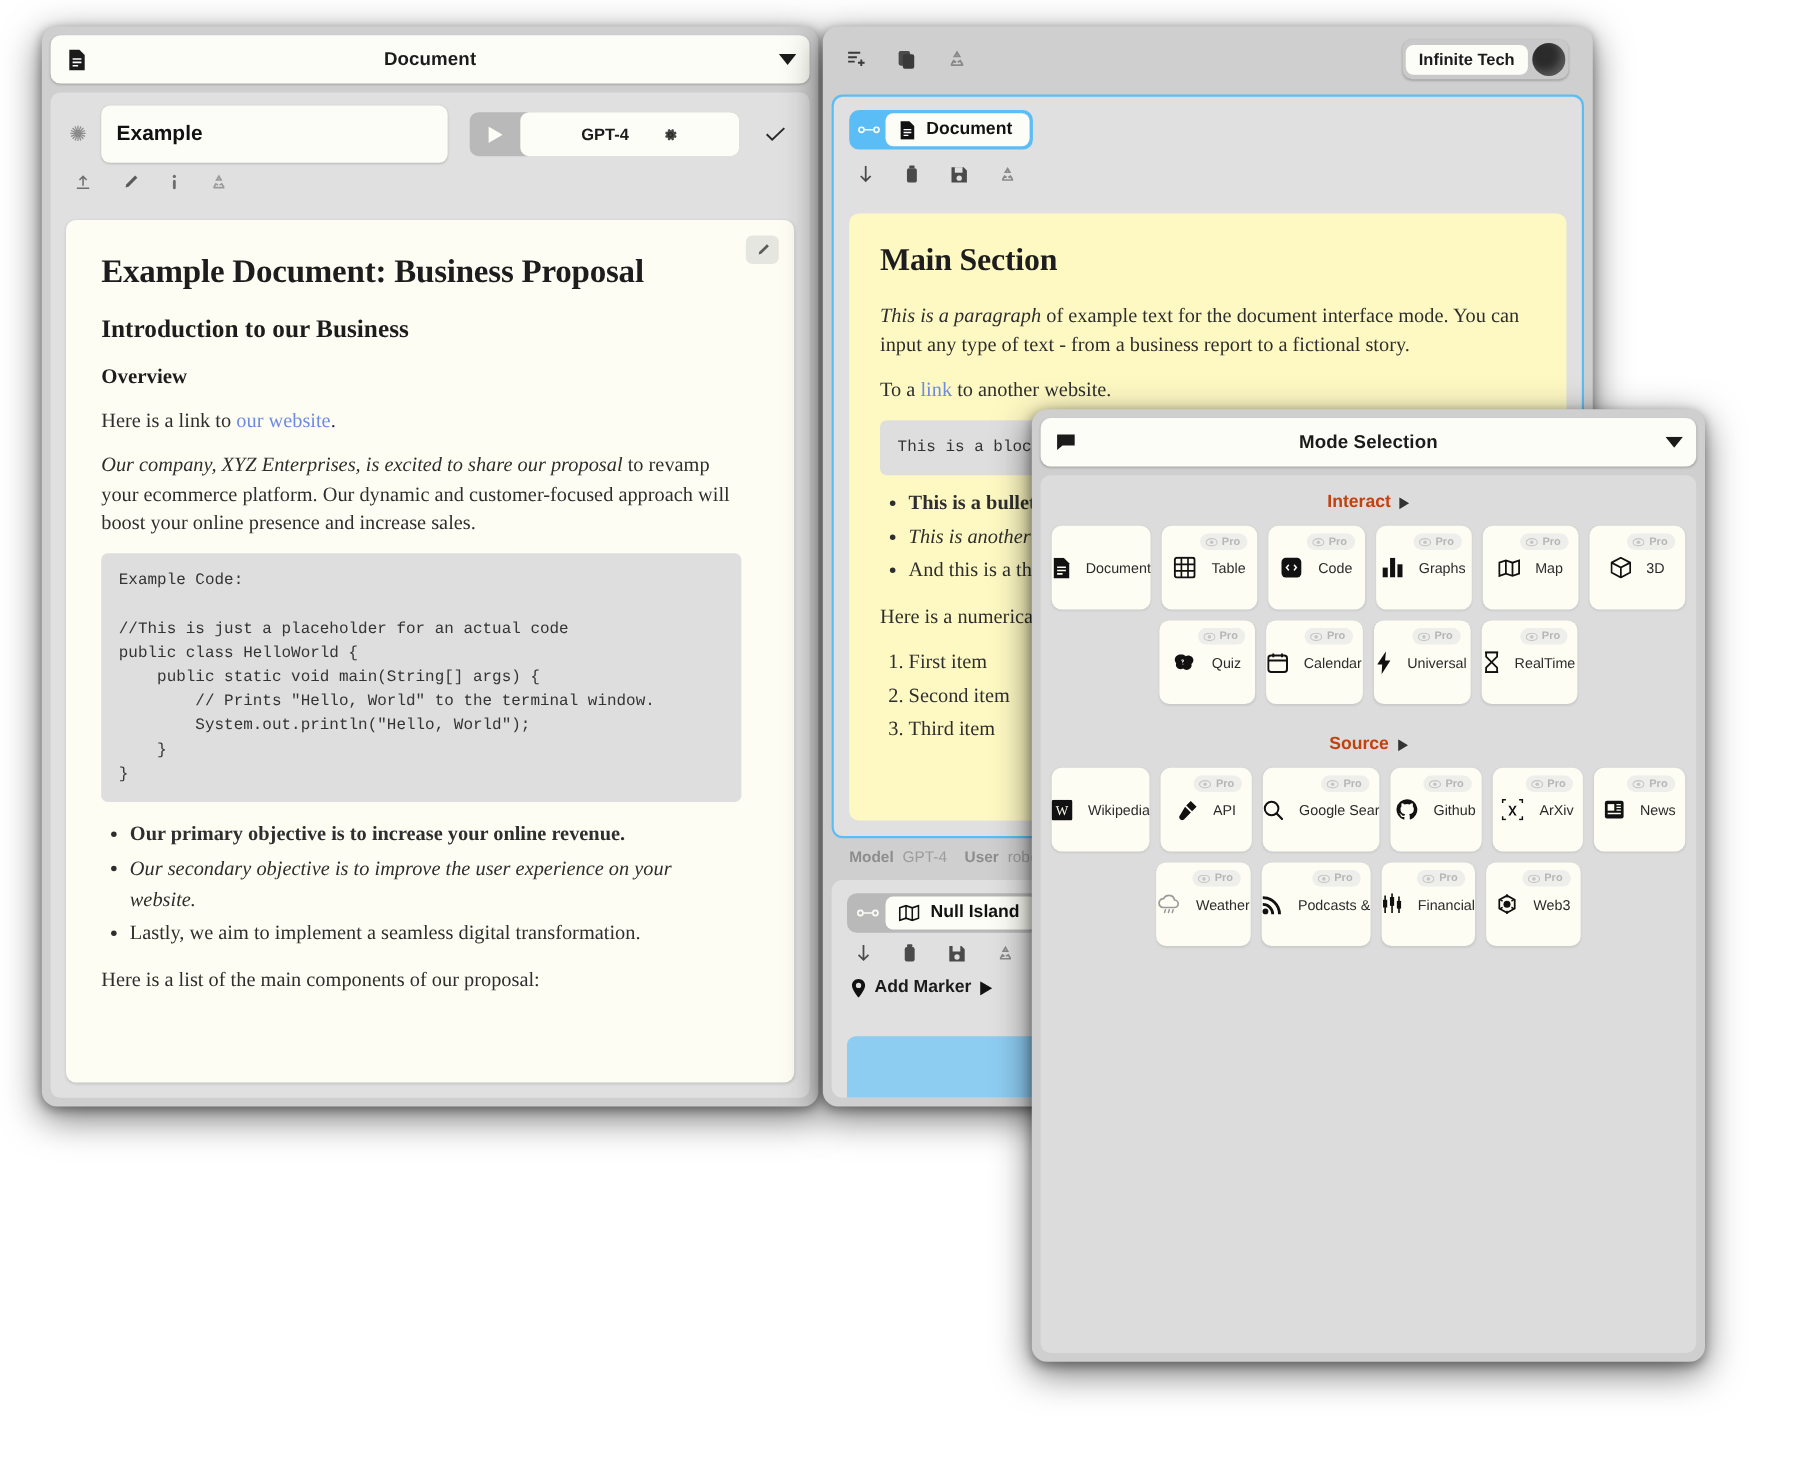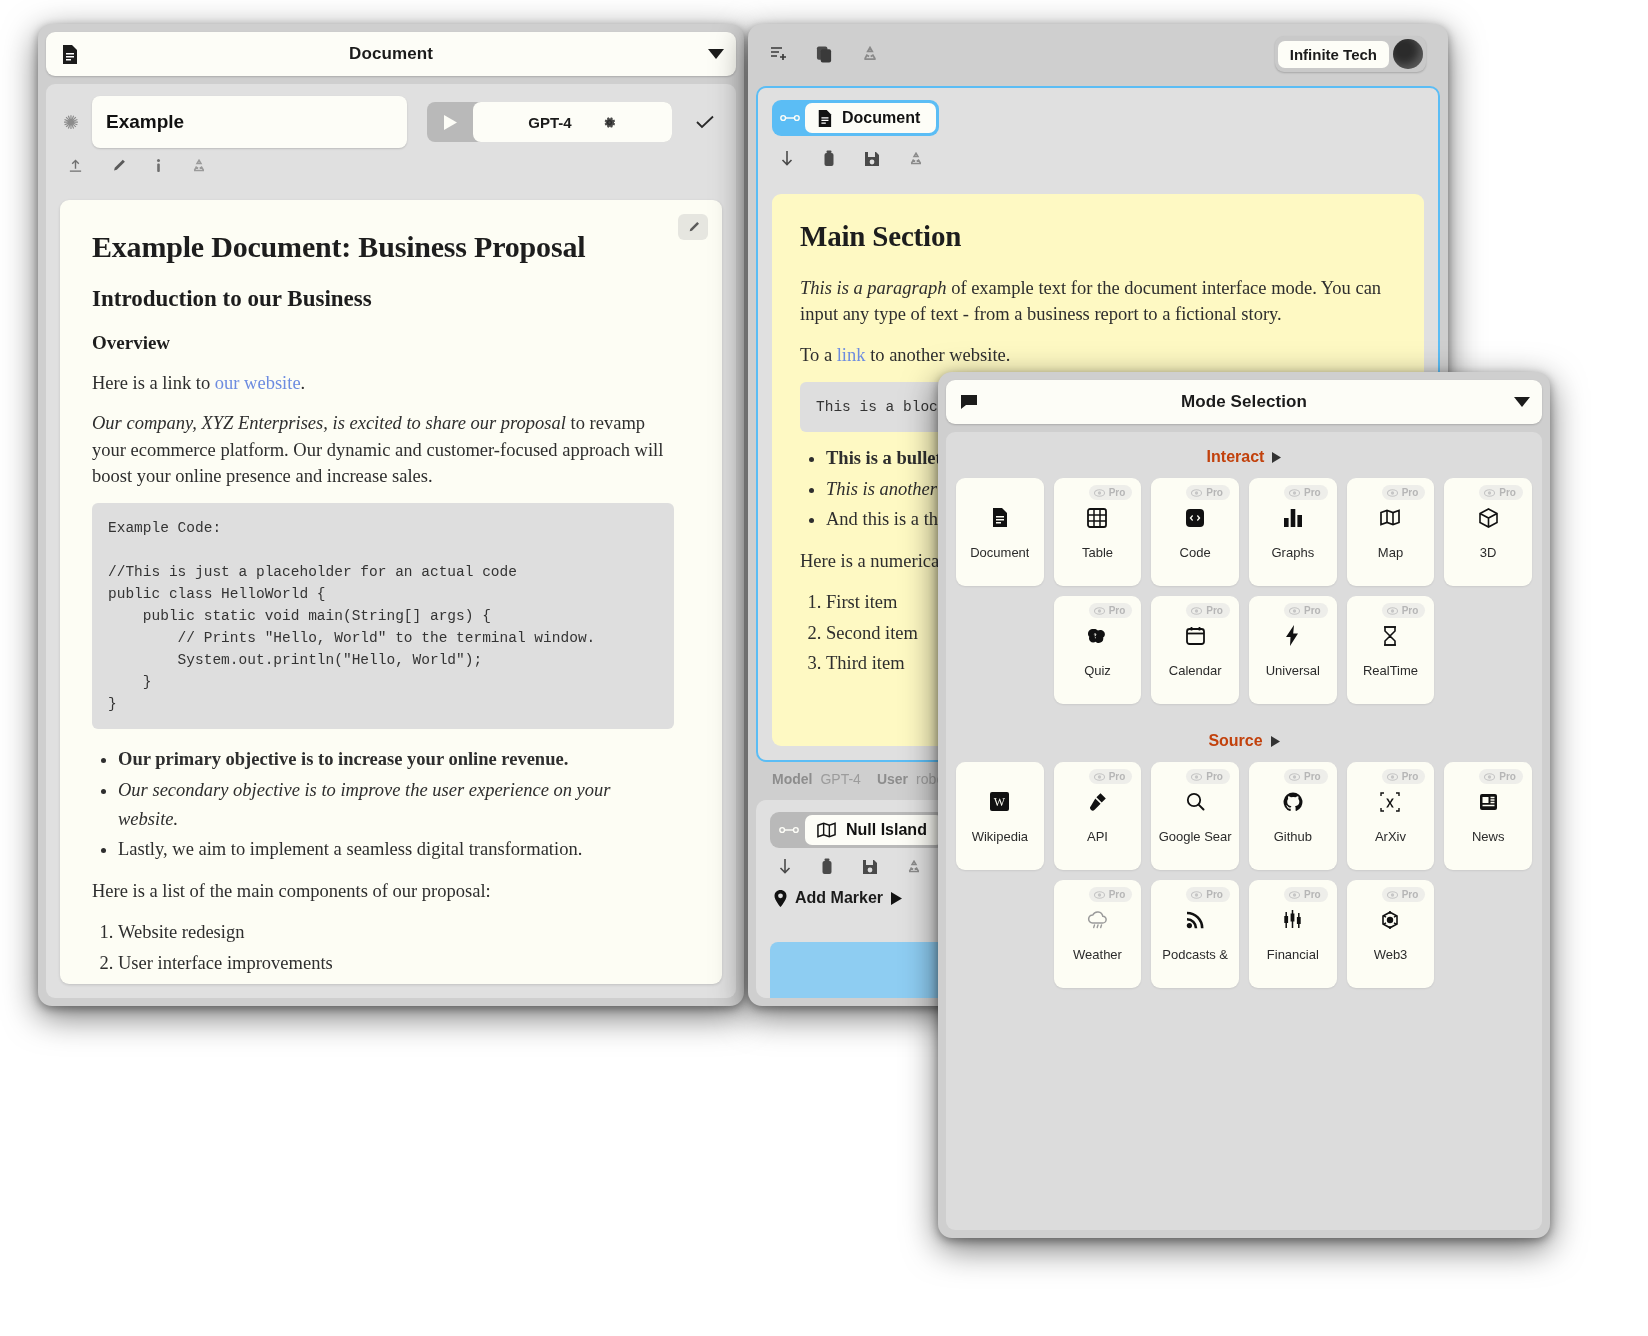--- a/index.html
+++ b/index.html
@@ -141,22 +141,22 @@
 
   
   #modeWin{left:938px;top:372px;width:612px;height:866px;}
   .mode-body{position:absolute;left:8px;right:8px;top:60px;bottom:8px;background:#dcdcdc;border-radius:9px;overflow:hidden;}
   .sec-head{
     text-align:center;font-size:16px;font-weight:bold;color:#c2410c;
     padding:16px 0 12px;display:flex;align-items:center;justify-content:center;gap:8px;
   }
   .grid{display:grid;grid-template-columns:repeat(6,1fr);gap:10px;padding:0 10px;}
   .card{
-    position:relative;background:#fdfdf4;border-radius:9px;height:108px;
-    display:flex;flex-direction:column;align-items:center;justify-content:center;gap:14px;
+    position:relative;background:#fdfdf4;border-radius:9px;height:76px;
+    display:flex;align-items:center;justify-content:center;gap:14px;
     box-shadow:0 1px 2px rgba(0,0,0,.08);
   }
   .card .glyph{height:26px;display:flex;align-items:center;justify-content:center;color:#111;}
   .card .clabel{font-size:13px;color:#2b2b2b;white-space:nowrap;overflow:hidden;max-width:94%;text-align:center;}
   .pro{
     position:absolute;top:7px;right:9px;display:flex;align-items:center;gap:4px;
     background:#eeeeea;border-radius:8px;padding:2px 7px 2px 5px;
     font-size:10px;color:#b6b6b6;font-weight:bold;
   }
   .pro .eye{color:#c6c6c6;display:flex;}
@@ -258,25 +258,20 @@
         // Prints "Hello, World" to the terminal window.
         System.out.println("Hello, World");
     }
 }</pre>
           <ul class="dlist">
             <li class="b">Our primary objective is to increase your online revenue.</li>
             <li class="i">Our secondary objective is to improve the user experience on your website.</li>
             <li>Lastly, we aim to implement a seamless digital transformation.</li>
           </ul>
           <p class="dp">Here is a list of the main components of our proposal:</p>
-          <ol class="dlist">
-            <li>Website redesign</li>
-            <li>User interface improvements</li>
-            <li>SEO optimizations</li>
-          </ol>
 
         </div>
       </div>
     </div>
   </div>
 
   <div class="win" id="rightWin">
     <div class="rw-topbar">
       <span class="icon">
         <svg width="18" height="18" viewBox="0 0 18 18">

